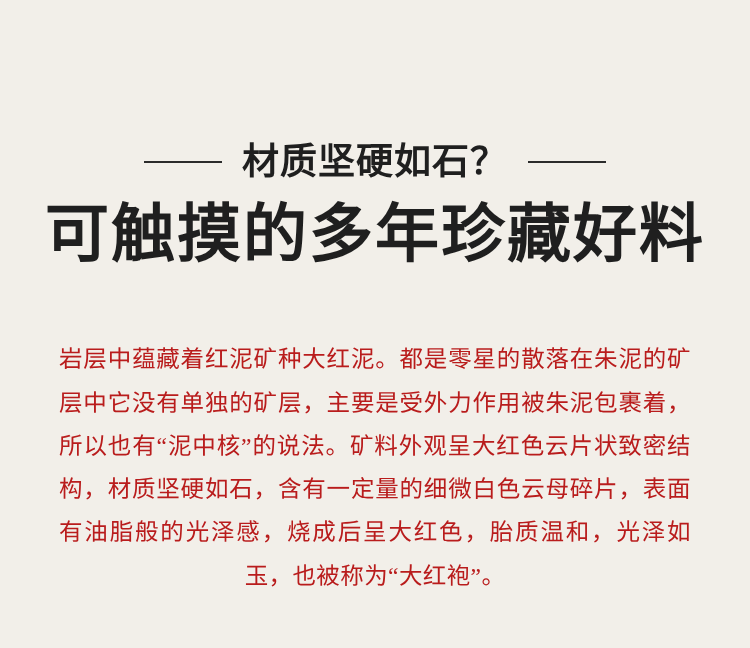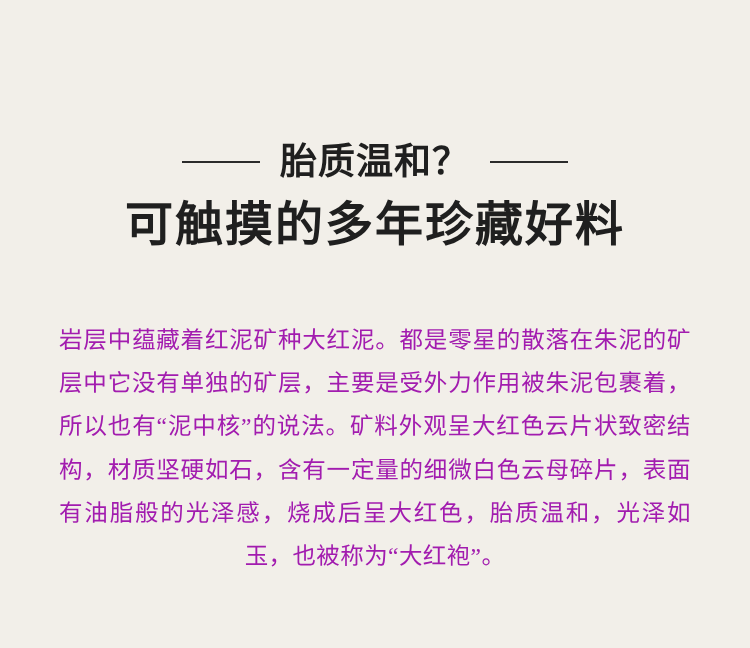--- a/index.html
+++ b/index.html
@@ -42,21 +42,21 @@
   .eyebrow-title {
     font-size: 37px;
     font-weight: bold;
     letter-spacing: 1px;
     line-height: 1.2;
     color: #1f1f1f;
     white-space: nowrap;
   }
   .main-title {
     margin-top: 12px;
-    font-size: 48px;
+    font-size: 64px;
     font-weight: bold;
     letter-spacing: 2px;
     line-height: 1.22;
     color: #1f1f1f;
     white-space: nowrap;
   }
   .subtitle {
     margin-top: 20px;
     font-size: 25px;
     font-weight: bold;
@@ -68,34 +68,34 @@
   
   .body-block {
     margin: 64px auto 0 auto;
     width: 632px;
     text-align: justify;
     text-align-last: center;
   }
   .body-text {
     font-size: 23.5px;
     line-height: 1.84;
-    color: #a21caf;
+    color: #b91c1c;
     letter-spacing: 0.4px;
   }
 </style>
 </head>
 <body>
 
 <div class="page">
 
   <div class="heading-block">
 
     <div class="eyebrow-row">
       <span class="rule"></span>
-      <div class="eyebrow-title">胎质温和？</div>
+      <div class="eyebrow-title">材质坚硬如石？</div>
       <span class="rule"></span>
     </div>
 
     <h1 class="main-title">可触摸的多年珍藏好料</h1>
 
 
   </div>
 
   <div class="body-block">
     <p class="body-text">岩层中蕴藏着红泥矿种大红泥。都是零星的散落在朱泥的矿层中它没有单独的矿层，主要是受外力作用被朱泥包裹着，所以也有“泥中核”的说法。矿料外观呈大红色云片状致密结构，材质坚硬如石，含有一定量的细微白色云母碎片，表面有油脂般的光泽感，烧成后呈大红色，胎质温和，光泽如玉，也被称为“大红袍”。</p>

